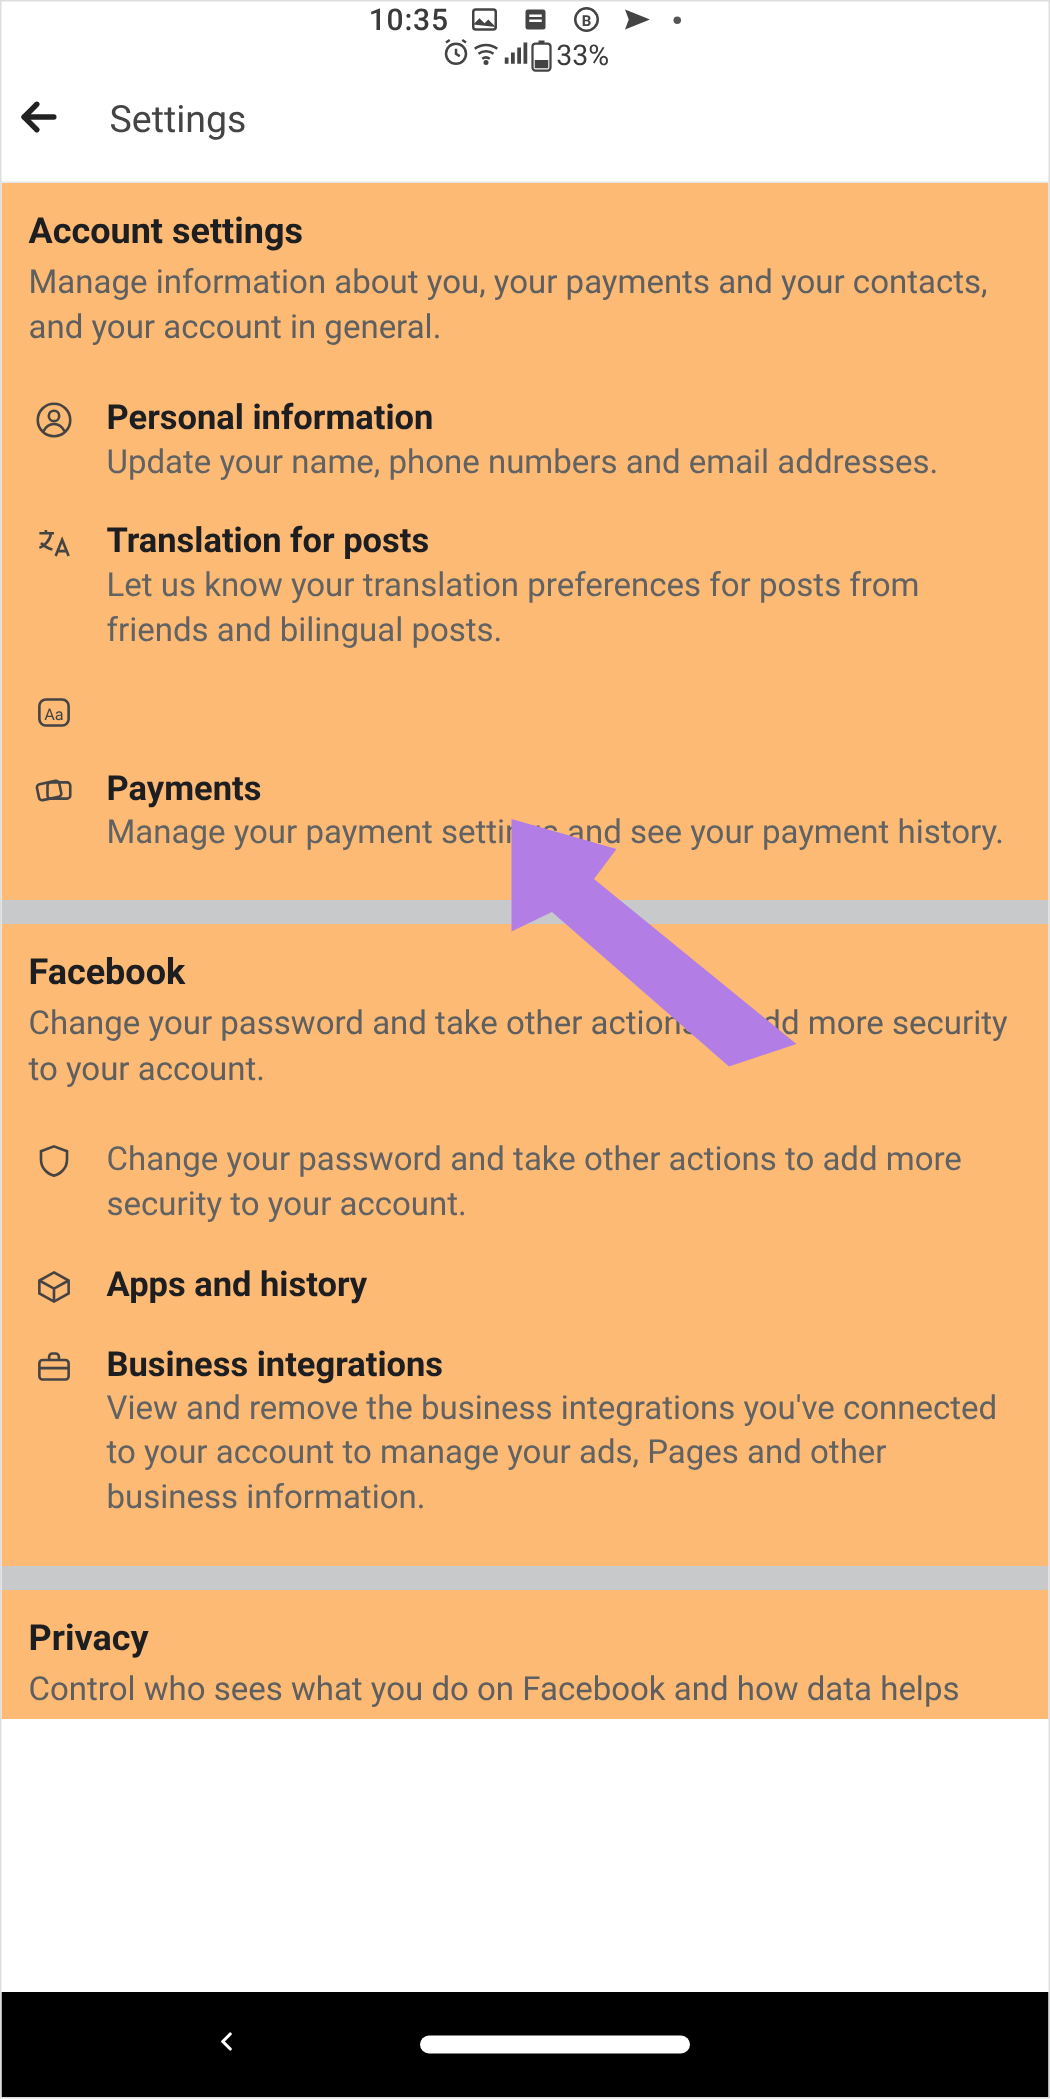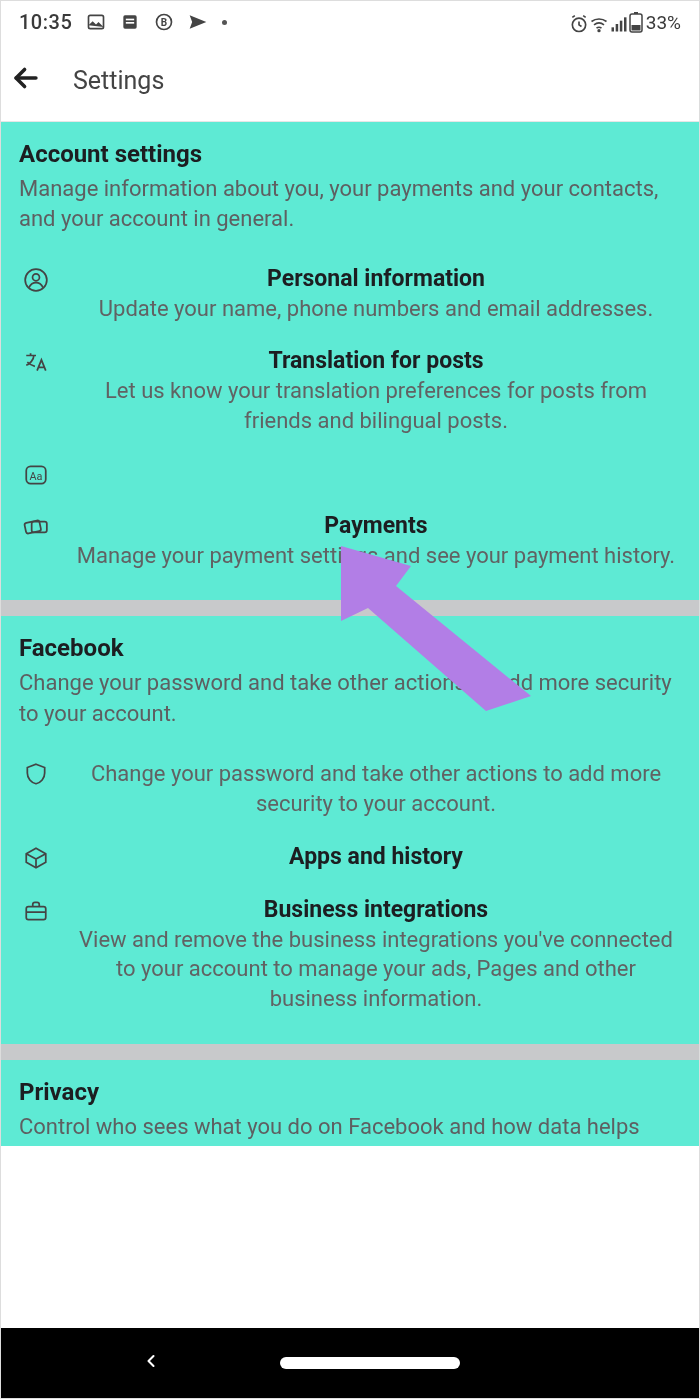--- a/index.html
+++ b/index.html
@@ -14,58 +14,58 @@
     border: 1px solid #ddd;
   }
   .status-bar {
     height: 42px;
     display: flex;
     justify-content: space-between;
     align-items: center;
     padding: 0 18px;
     font-size: 20px;
     color: #3a3a3a;
+    flex-direction: column;
   }
   .status-left { display: flex; align-items: center; gap: 14px; }
-  .status-right { display: flex; align-items: flex-end; }
+  .status-right { display: flex; align-items: flex-start; }
   .status-left .clock { font-weight: 500; letter-spacing: 0.5px; }
   .sb-icon { width: 20px; height: 20px; display:inline-block; }
   .dot { width:5px; height:5px; border-radius:50%; background:#555; }
   .header {
     display: flex;
     align-items: center;
     padding: 18px 16px 22px 8px;
     gap: 30px;
     border-bottom: 1px solid #e6e6e6;
   }
   .header .back { cursor: pointer; }
   .header .title { font-size: 25px; color: #444; }
   .section {
     padding: 18px 18px 18px 18px;
-    background: #5eead4;
+    background: #fdba74;
   }
   .section-title {
     font-weight: 700;
     font-size: 24px;
     color: #1c1e21;
     margin-bottom: 6px;
   }
   .section-desc {
     font-size: 22px;
     color: #5e5f61;
     line-height: 1.38;
     margin-bottom: 18px;
   }
   .item {
     display: flex;
     align-items: flex-start;
     gap: 18px;
     padding: 12px 0;
     cursor: pointer;
-    text-align: center;
   }
   .item .iconwrap {
     width: 34px;
     display: flex;
     justify-content: center;
     padding-top: 2px;
     flex-shrink: 0;
   }
   .item .iconwrap svg { color:#444; }
   .item-body { flex: 1; }

